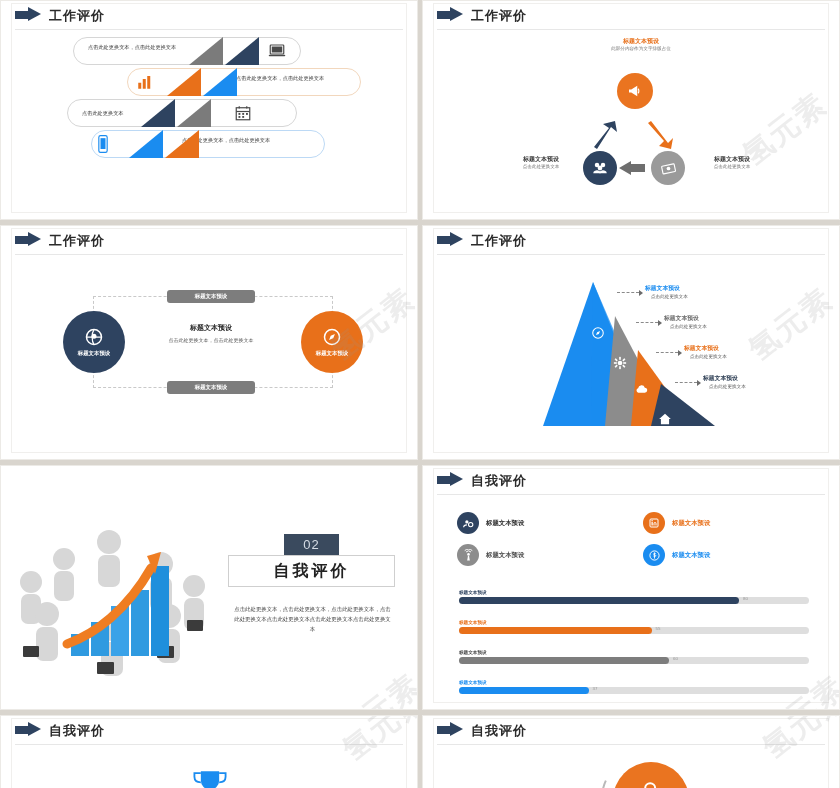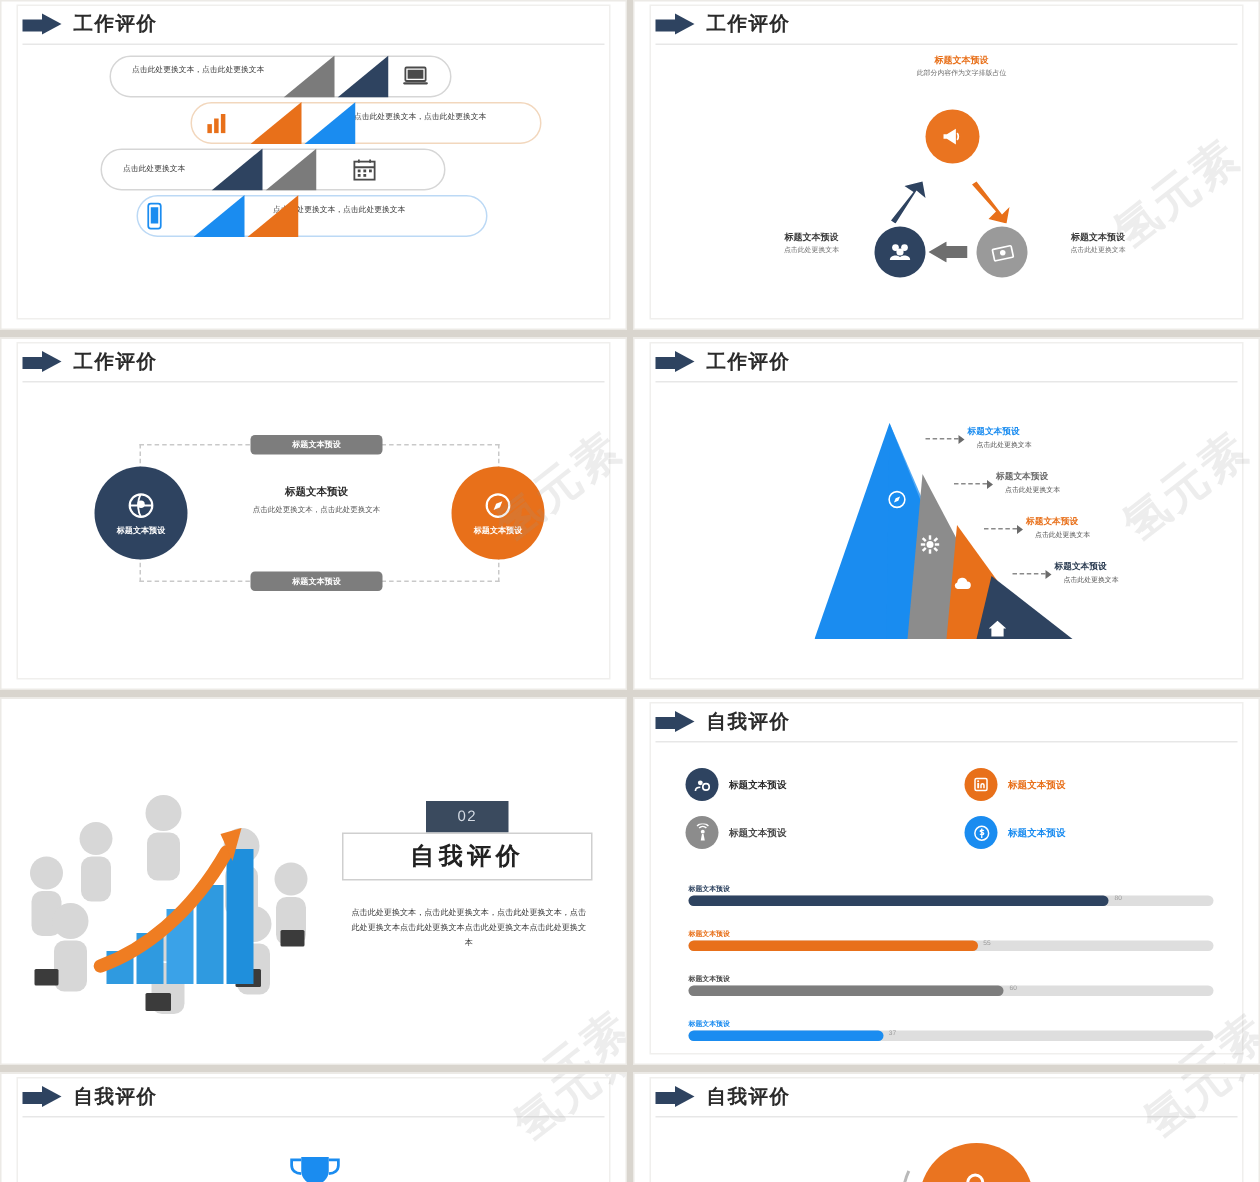--- a/index.html
+++ b/index.html
@@ -17,21 +17,21 @@
     column-gap: 4px;
     row-gap: 5px;
   }
   .slide {
     background: #fff;
     position: relative;
     overflow: hidden;
     border: 1px solid #eceae6;
   }
   
-  .s-head { position: absolute; left: 14px; top: 6px; display: flex; align-items: center; gap: 8px; }
+  .s-head { position: absolute; left: 14px; top: 6px; display: flex; align-items: flex-start; gap: 8px; }
   .arrow-ico { width: 26px; height: 15px; position: relative; flex: none; }
   .arrow-ico .shaft { position: absolute; left: 0; top: 4px; width: 15px; height: 8px; background: #2e4360; }
   .arrow-ico .head  { position: absolute; left: 13px; top: 0; width: 0; height: 0;
                       border-top: 7.5px solid transparent; border-bottom: 7.5px solid transparent;
                       border-left: 13px solid #2e4360; }
   .s-title { font-size: 13px; font-weight: bold; color: #2b2b2b; letter-spacing: 1px; white-space: nowrap; }
   .head-rule { position: absolute; left: 14px; top: 28px; right: 14px; height: 1px; background: #e7e7e7; }
   .inner-frame { position: absolute; left: 10px; top: 2px; right: 10px; bottom: 6px; border: 1px solid #f0efed; }
 
   
@@ -60,21 +60,21 @@
   
   .pyr { position: absolute; left: 120px; top: 52px; width: 180px; height: 148px; }
   .pyr-txt { position: absolute; }
   .pyr-txt .t { font-size: 5.8px; font-weight: bold; line-height: 1.5; }
   .pyr-txt .s { font-size: 4.6px; color: #555; line-height: 1.5; margin-top: 1px; margin-left: 6px; }
   .dline { position: absolute; height: 0; border-top: 1px dashed #8a8a8a; }
   .dline::after { content: ""; position: absolute; right: -4px; top: -3px; width: 0; height: 0;
                   border-top: 3px solid transparent; border-bottom: 3px solid transparent; border-left: 4px solid #6b6b6b; }
 
   
-  .num-tag { position: absolute; background: #3a4a5e; color: #d4dbe4; font-size: 10px;
+  .num-tag { position: absolute; background: #3a4a5e; color: #d4dbe4; font-size: 13px;
              display: flex; align-items: center; justify-content: center; letter-spacing: 1px; }
   .big-box { position: absolute; border: 1px solid #cfcfcf; display: flex; align-items: center; justify-content: center; }
   .big-box span { font-size: 16px; font-weight: bold; color: #222; letter-spacing: 3px; }
   .body-par { position: absolute; font-size: 5.4px; line-height: 1.85; color: #3a3a3a; text-align: center; }
 
   
   .ico-item { position: absolute; display: flex; align-items: center; gap: 7px; }
   .ring { width: 22px; height: 22px; border-radius: 50%; display: flex; align-items: center; justify-content: center; flex: none; }
   .ico-item .cap { font-size: 6.4px; font-weight: bold; }
   .bar-row { position: absolute; left: 36px; width: 350px; }

